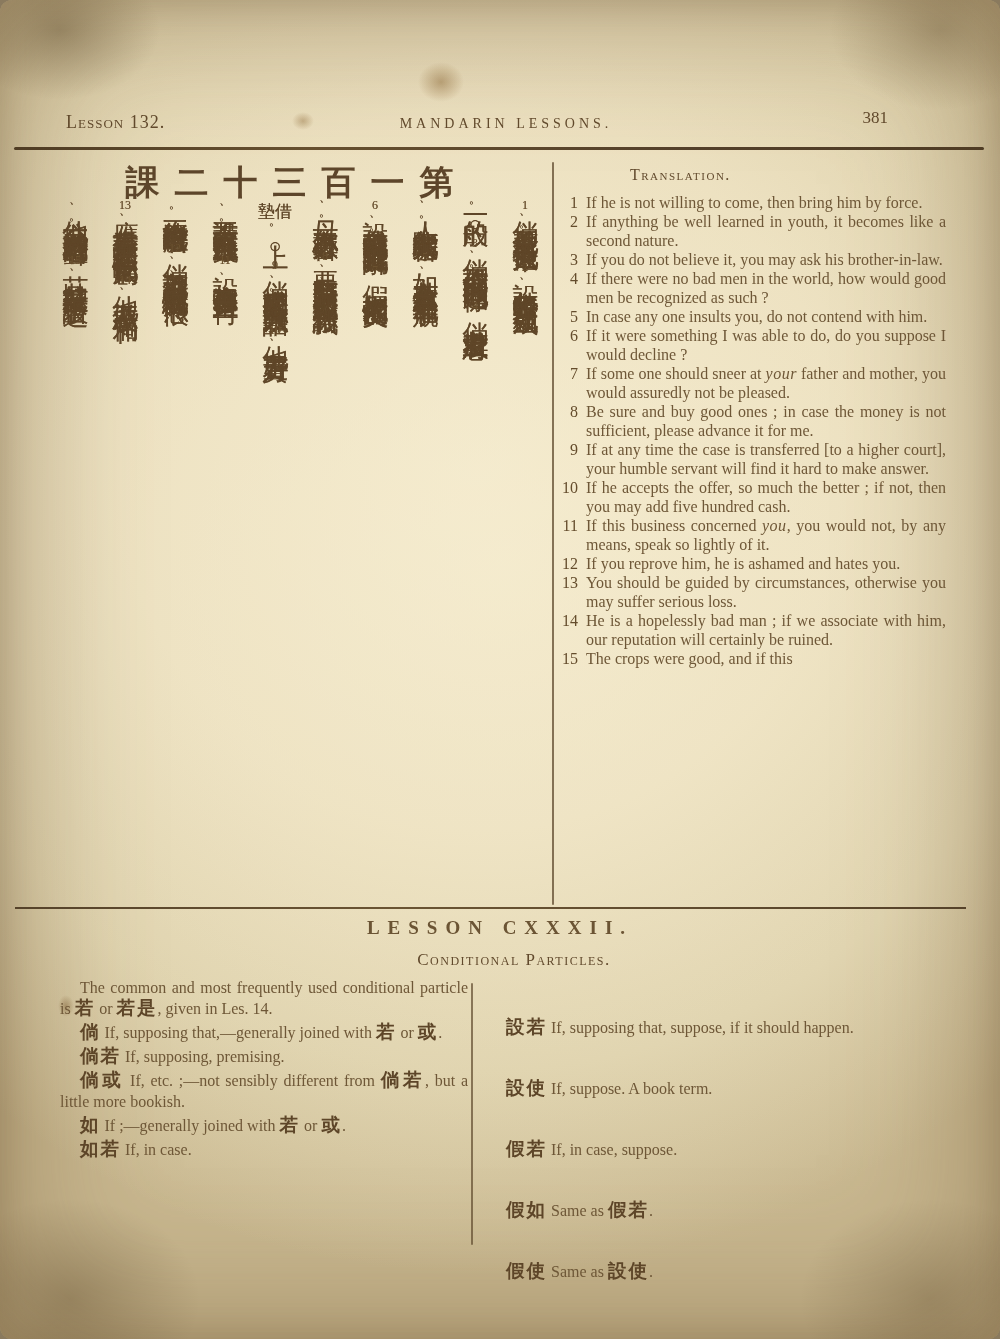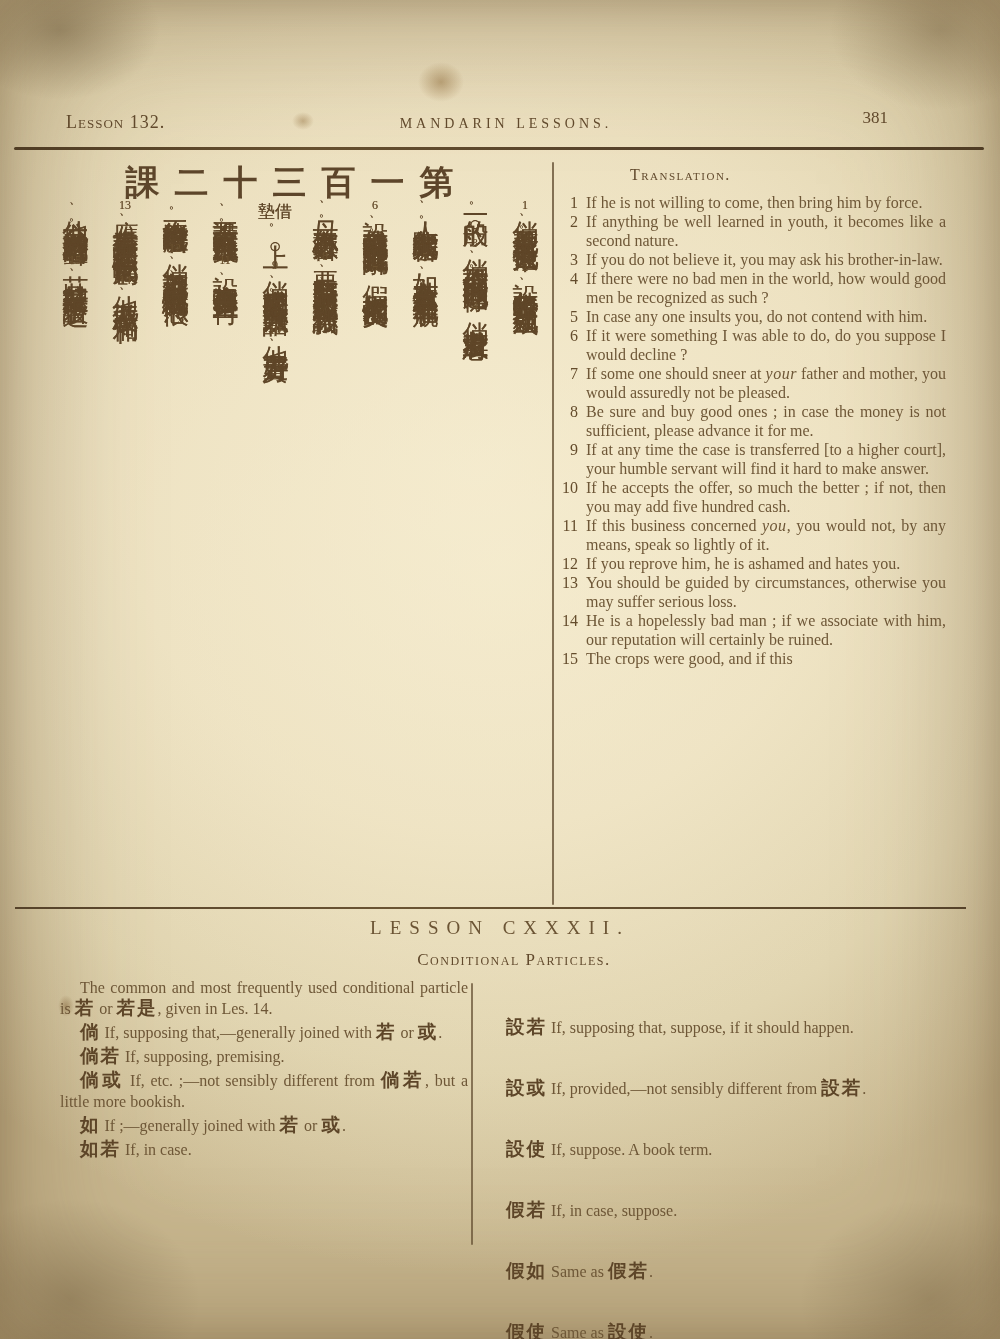--- a/index.html
+++ b/index.html
@@ -3,20 +3,21 @@
 <meta charset="utf-8">
 <style>
   html,body{margin:0;padding:0;background:#8a7a5e;}
   .page{
     position:relative;width:1000px;height:1339px;overflow:hidden;
     background:
       radial-gradient(ellipse 130% 90% at 50% 42%, rgba(250,243,216,.55), rgba(0,0,0,0) 60%),
       radial-gradient(ellipse 80% 60% at 48% 35%, #efe3c4 0%, #e9dcba 45%, #dccfa9 75%, #c8b78f 100%);
     font-family:"Liberation Serif","DejaVu Serif",serif;
     color:#6e5737;
+    border-radius:12px;
   }
   .vignette{position:absolute;inset:0;pointer-events:none;
     box-shadow:inset 0 0 130px 28px rgba(112,88,50,.38), inset 0 0 30px 6px rgba(96,74,42,.22);}
   .corner{position:absolute;pointer-events:none;}
   .c-tl{left:-40px;top:-40px;width:200px;height:140px;background:radial-gradient(closest-side,rgba(80,60,30,.38),rgba(0,0,0,0));}
   .c-tr{right:-50px;top:-50px;width:220px;height:160px;background:radial-gradient(closest-side,rgba(85,64,32,.30),rgba(0,0,0,0));}
   .c-bl{left:-60px;bottom:-60px;width:260px;height:200px;background:radial-gradient(closest-side,rgba(80,60,30,.30),rgba(0,0,0,0));}
   .c-br{right:-60px;bottom:-60px;width:260px;height:200px;background:radial-gradient(closest-side,rgba(80,60,30,.26),rgba(0,0,0,0));}
   .stain{position:absolute;border-radius:50%;pointer-events:none;}
   .stain1{left:418px;top:62px;width:46px;height:40px;background:radial-gradient(closest-side,rgba(130,92,40,.45),rgba(130,92,40,0));}
@@ -42,21 +43,21 @@
   
   .tr-head{position:absolute;left:560px;width:380px;top:166px;text-align:left;font-variant:small-caps;font-size:16px;letter-spacing:1.5px;color:#61492c;padding-left:70px;box-sizing:border-box;}
   .tr-list{position:absolute;left:554px;top:193px;width:392px;}
   .tr-item{display:flex;font-size:16px;line-height:19px;text-align:justify;}
   .tr-num{flex:0 0 24px;text-align:right;padding-right:8px;color:#644c2c;}
   .tr-text{flex:1;}
   .tr-text i{letter-spacing:.5px;}
 
   
   .rule-mid{position:absolute;left:15px;right:34px;top:907px;height:2px;background:linear-gradient(90deg,#55422a,#6a5433 40%,#55422a);}
-  .les-title{position:absolute;left:0;right:0;top:917px;text-align:center;font-size:19px;letter-spacing:8px;color:#6b5434;font-weight:normal;}
+  .les-title{position:absolute;left:0;right:0;top:917px;text-align:center;font-size:19px;letter-spacing:8px;color:#6b5434;font-weight:bold;}
   .les-sub{position:absolute;left:0;right:0;top:950px;text-align:center;font-variant:small-caps;font-size:17px;letter-spacing:1.5px;color:#61492c;margin-left:28px;}
   .gram-left{position:absolute;left:60px;top:977px;width:408px;}
   .gram-right{position:absolute;left:486px;top:977px;width:456px;}
   .gram-p{font-size:16px;line-height:21px;text-align:justify;text-indent:20px;margin:0 0 3px 0;}
   .gram-right .gram-p{margin-bottom:7px;margin-top:40px;}
   .zh{font-size:18.5px;color:#5d4528;font-weight:bold;letter-spacing:2px;line-height:1;}
   .vrule-gram{position:absolute;left:471px;top:983px;width:2px;height:262px;background:rgba(95,74,45,.7);border-radius:1px;}
 </style>
 </head>
 <body>
@@ -161,20 +162,19 @@
   <div class="gram-left">
       <p class="gram-p">The common and most frequently used conditional particle is <span class="zh">若</span> or <span class="zh">若是</span>, given in Les. 14.</p>
       <p class="gram-p"><span class="zh">倘</span> If, supposing that,—generally joined with <span class="zh">若</span> or <span class="zh">或</span>.</p>
       <p class="gram-p"><span class="zh">倘若</span> If, supposing, premising.</p>
       <p class="gram-p"><span class="zh">倘或</span> If, etc. ;—not sensibly different from <span class="zh">倘若</span>, but a little more bookish.</p>
       <p class="gram-p"><span class="zh">如</span> If ;—generally joined with <span class="zh">若</span> or <span class="zh">或</span>.</p>
       <p class="gram-p"><span class="zh">如若</span> If, in case.</p>
     </div>
   <div class="gram-right">
       <p class="gram-p"><span class="zh">設若</span> If, supposing that, suppose, if it should happen.</p>
-      <p class="gram-p"><span class="zh">設或</span> If, provided,—not sensibly different from <span class="zh">設若</span>.</p>
       <p class="gram-p"><span class="zh">設使</span> If, suppose.   A book term.</p>
       <p class="gram-p"><span class="zh">假若</span> If, in case, suppose.</p>
       <p class="gram-p"><span class="zh">假如</span> Same as <span class="zh">假若</span>.</p>
       <p class="gram-p"><span class="zh">假使</span> Same as <span class="zh">設使</span>.</p>
     </div>
   <div class="vrule-gram"></div>
 </div>
 
 </body></html>

